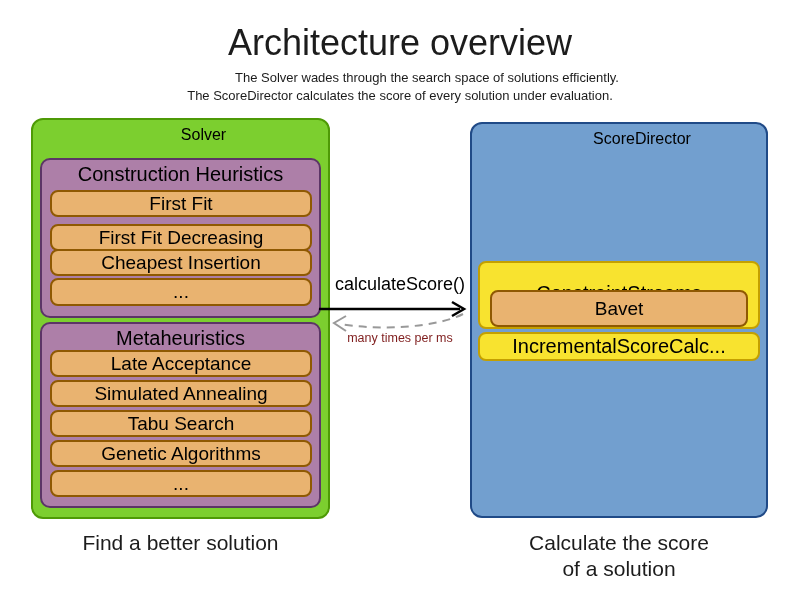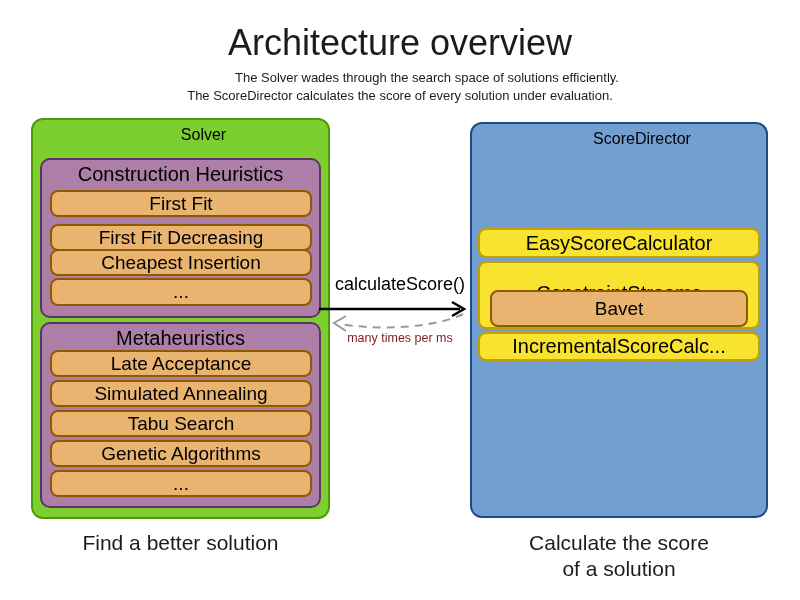--- a/index.html
+++ b/index.html
@@ -179,21 +179,20 @@
   <div class="orange-item" style="top:350px;">Late Acceptance</div>
   <div class="orange-item" style="top:380px;">Simulated Annealing</div>
   <div class="orange-item" style="top:410px;">Tabu Search</div>
   <div class="orange-item" style="top:440px;">Genetic Algorithms</div>
   <div class="orange-item" style="top:470px;">...</div>
 
   <div class="big-box score-box">
     <div class="big-box-title">ScoreDirector</div>
   </div>
 
-  <div class="yellow-box" style="top:228px; height:30px;">EasyScoreCalculator</div>
 
   <div class="yellow-box group" style="top:261px; height:68px;">
     <div class="yellow-label">ConstraintStreams</div>
   </div>
   <div class="bavet-box">Bavet</div>
 
   <div class="yellow-box" style="top:332px; height:29px;border-radius:8px;">IncrementalScoreCalc...</div>
 
   <svg class="arrows-svg" width="800" height="600" viewBox="0 0 800 600">
     <g>

